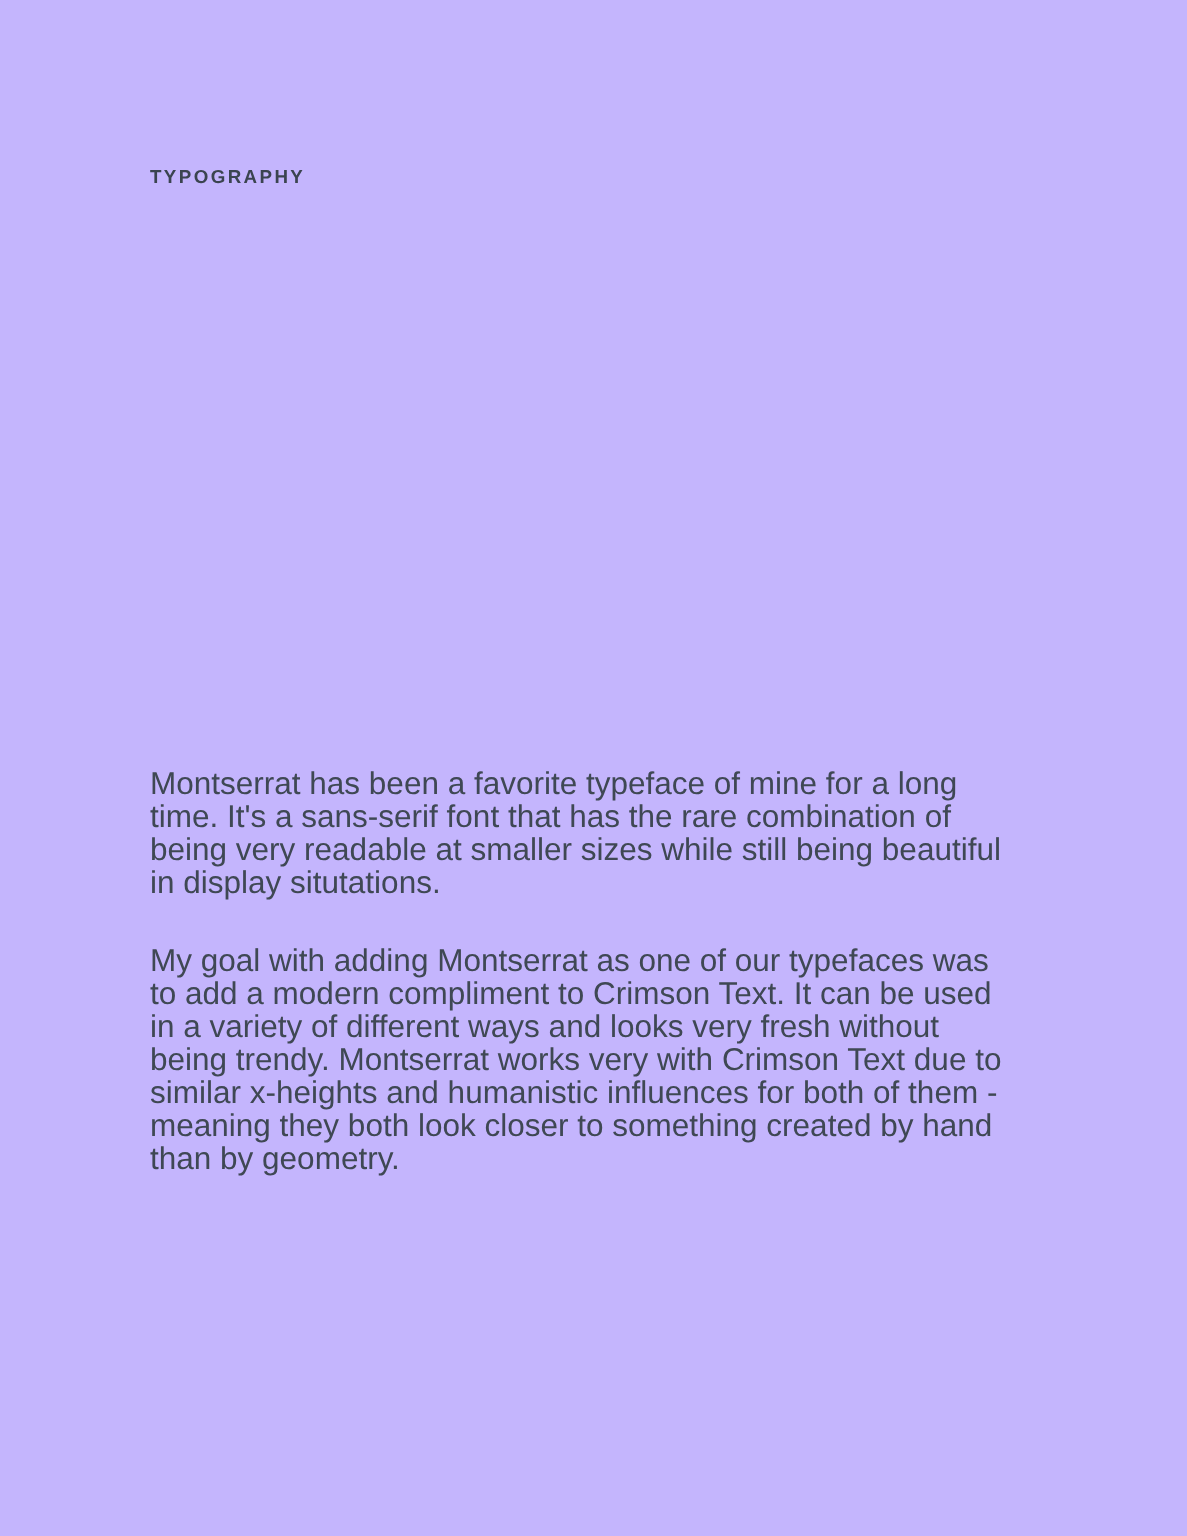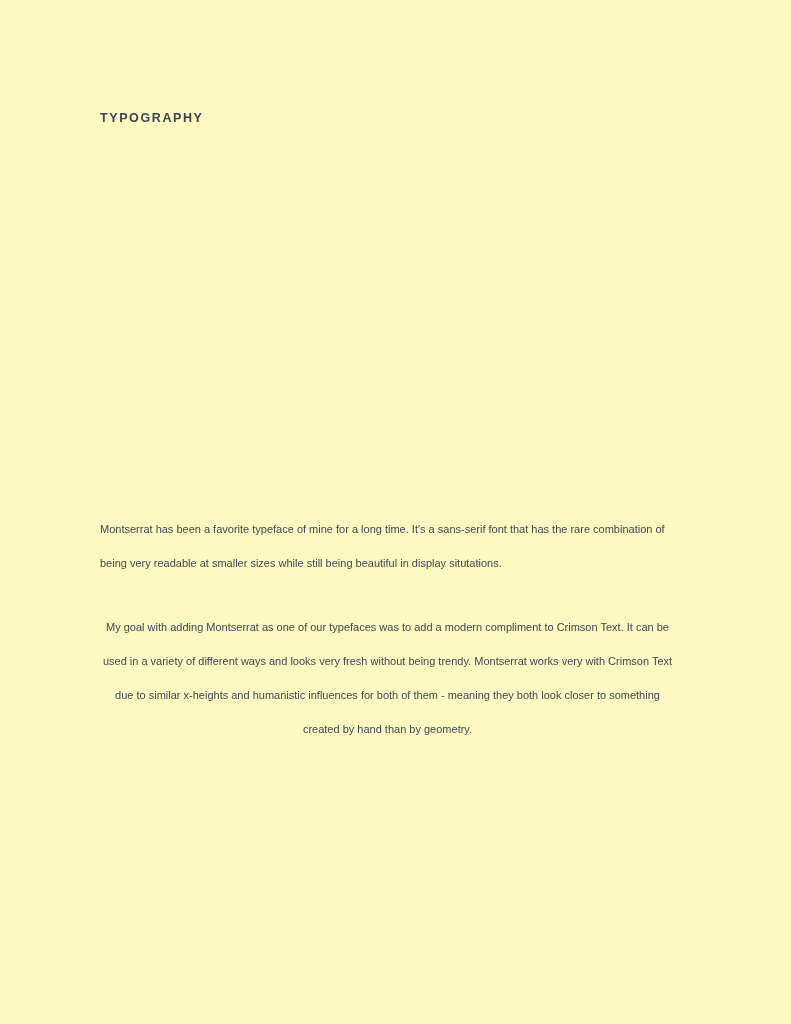--- a/index.html
+++ b/index.html
@@ -12,21 +12,21 @@
     background: #ffffff;
     font-family: "Liberation Sans", sans-serif;
     color: #3b444f;
     overflow: hidden;
   }
 
   .page {
     position: relative;
     width: 791px;
     height: 1024px;
-    background: #fef9c3;
+    background: #c4b5fd;
     box-sizing: border-box;
     padding-left: 40px;
   }
 
   .eyebrow {
     position: absolute;
     left: 100px;
     top: 111px;
     font-size: 12.5px;
     font-weight: bold;
@@ -49,29 +49,28 @@
 
   .body-copy {
     position: absolute;
     left: 100px;
     top: 512px;
     width: 575px;
   }
 
   .body-copy p {
     margin: 0 0 30px 0;
-    font-size: 11px;
-    line-height: 34px;
+    font-size: 21px;
+    line-height: 22px;
     color: #3f4854;
     font-weight: 400;
   }
 
   .body-copy p:last-child {
     margin-bottom: 0;
-    text-align: center;
   }
 </style>
 </head>
 <body>
 
 <div class="page">
 
   <div class="eyebrow">TYPOGRAPHY</div>
 
 

